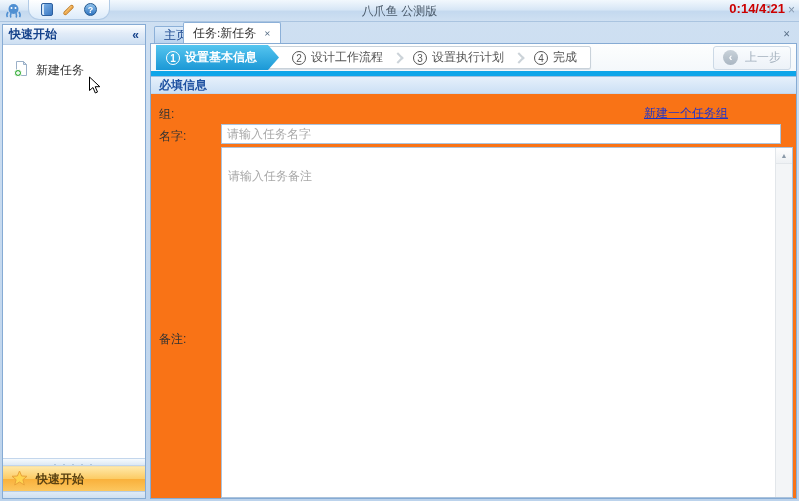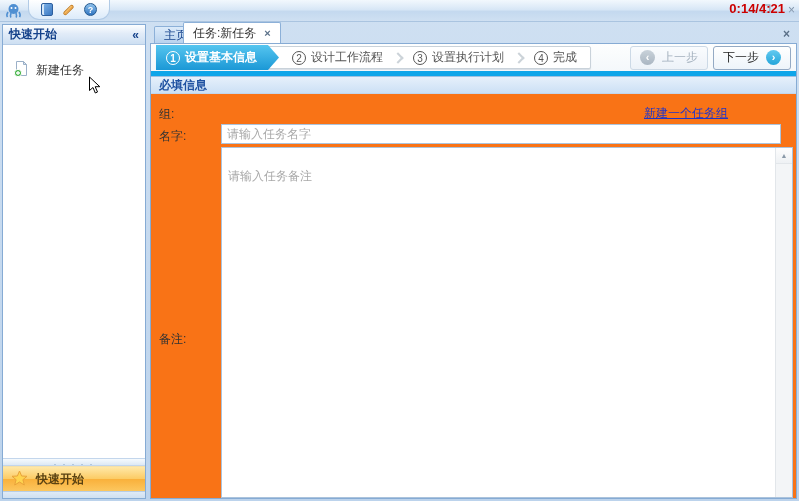--- a/index.html
+++ b/index.html
@@ -51,21 +51,21 @@
   .nav-row { display:flex; align-items:center; gap:8px; padding:0 8px; font-weight:bold; }
   .nav-quickstart { flex:0 0 25px;
     background:linear-gradient(#ffe8a8,#fccc66 48%,#f9b13c 52%,#fcc75f);
     border-top:1px solid #f5e0a8; color:#5a4212; }
   .nav-mytasks { flex:0 0 29px;
     background:linear-gradient(#e9f2fc,#cadef3 48%,#aecbe9 52%,#c6daf0);
     border-top:1px solid #f4f8fc; color:#15428b; }
   .sb-bottom { flex:0 0 7px; background:linear-gradient(#dfeaf6,#cfe0f1);
     border-top:1px solid #b7cde6; }
   
-  .tabbar { position:absolute; left:150px; top:22px; right:2px; height:21px; }
+  .tabbar { position:absolute; left:150px; top:22px; right:2px; height:21px;font-family:Liberation Serif, serif; }
   .tab { position:absolute; bottom:0; line-height:16px; font-size:12px;
     border:1px solid #8cb0d8; border-bottom:none; border-radius:2px 2px 0 0;
     padding:0 9px; }
   .tab-home { left:4px; height:17px;
     background:linear-gradient(#dcebfa,#b9d3ee); color:#15428b; }
   .tab-active { left:33px; height:21px; line-height:20px; background:#fff;
     color:#333; z-index:3; display:flex; align-items:flex-start; gap:8px; }
   .tab-x { color:#5a7088; font-size:11px; font-weight:bold; cursor:pointer; }
   .tabbar-close { position:absolute; right:7px; top:5px; color:#5a7088;
     font-size:12px; font-weight:bold; }
@@ -138,20 +138,21 @@
       <circle cx="6.5" cy="5" r="1" fill="#fff"></circle>
         <circle cx="10.5" cy="5" r="1" fill="#fff"></circle>
       <path d="M3 9 Q1 12 2.5 14 M6 10 Q5 13 6 14.5 M11 10 Q12 13 11 14.5 M14 9 Q16 12 14.5 14" stroke="#4f8fd2" stroke-width="1.6" fill="none"></path>
     </svg>
   </span>
   <div class="tool-pill">
     <span class="icon-notebook"></span>
     <span class="icon-pencil"></span>
     <span class="icon-help">?</span>
   </div>
+  <div class="win-title">八爪鱼 公测版</div>
   <span class="winbtn btn-min">–</span>
   <span class="winbtn btn-max">❐</span>
   <span class="timer">0:14/4:21</span>
   <span class="winbtn btn-close-win">×</span>
 </div>
 
 <div class="sidebar">
   <div class="sb-header">
     <span>快速开始</span>
     <span class="sb-collapse">«</span>
@@ -211,24 +212,20 @@
       <div class="step">
         <span class="num-circle">4</span>
         <span>完成</span>
       </div>
     </div>
     <div class="nav-buttons">
       <div class="wbtn btn-prev">
         <span class="circ circ-prev">‹</span>
         <span>上一步</span>
       </div>
-      <div class="wbtn btn-next">
-        <span>下一步</span>
-        <span class="circ circ-next">›</span>
-      </div>
     </div>
   </div>
 
   <div class="content">
     <div class="section-header">必填信息</div>
 
     <span class="flabel row-group">组:</span>
     <a class="group-link" href="#">新建一个任务组</a>
 
     <span class="flabel row-name">名字:</span>

